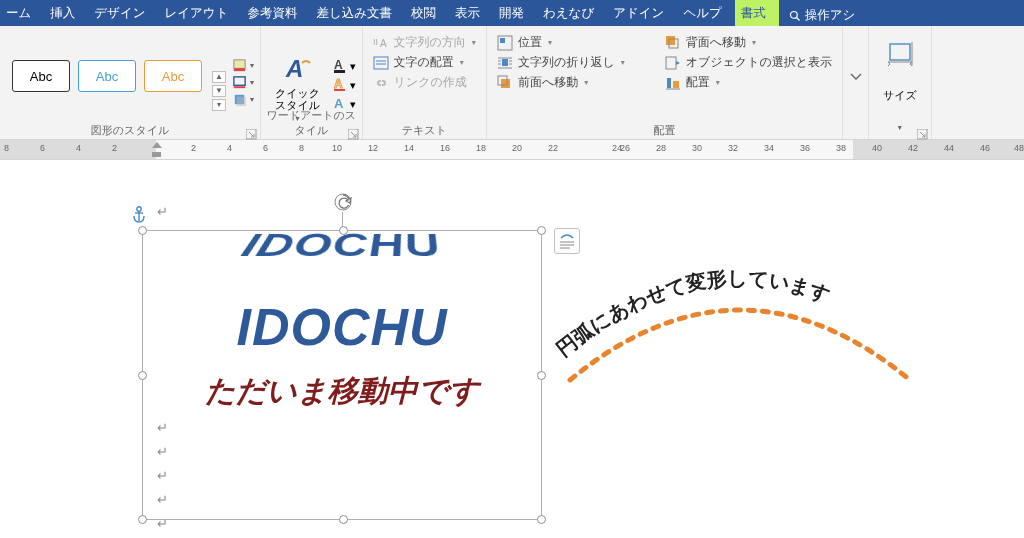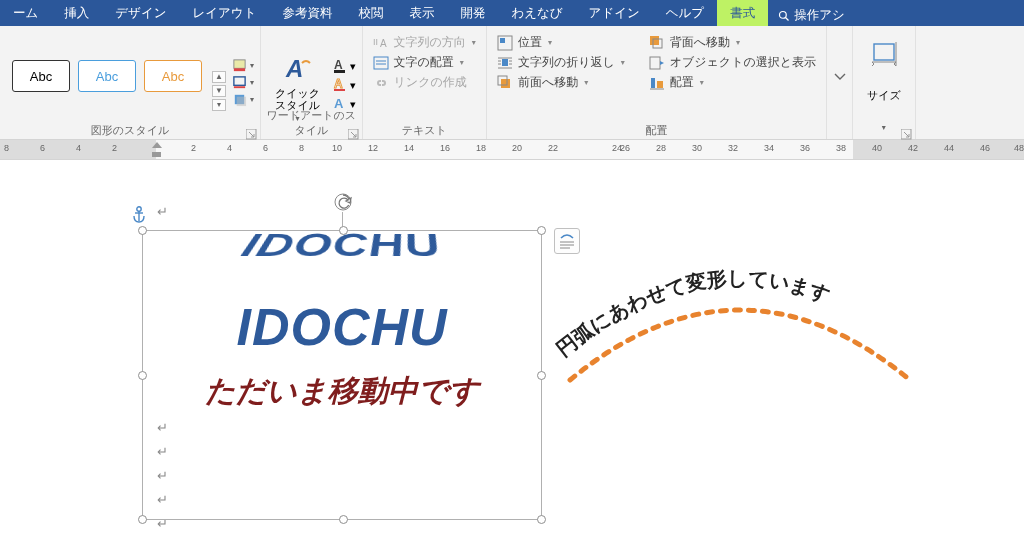--- a/index.html
+++ b/index.html
@@ -1,20 +1,20 @@
 <!DOCTYPE html>
 <html><head>
 <meta charset="utf-8">
 <style>
   * { box-sizing: border-box; margin: 0; padding: 0; font-family: "Meiryo UI", "Yu Gothic UI", sans-serif; }
   body { width: 1024px; height: 538px; overflow: hidden; background: #fff; }
 
   
   .menubar { display: flex; height: 26px; background: #2b579a; color: #fff; font-size: 12.5px; }
-  .menubar .tab { padding: 5px 13px 0 13px; cursor: default; }
+  .menubar .tab { padding: 5px 13px 0 6px; cursor: default; }
   .menubar .tab.active { background: #bef264; color: #2b579a; }
   .menubar .tell { display: flex; align-items: center; gap: 4px; padding: 5px 10px 0 10px; }
   .menubar .tell svg { width: 12px; height: 12px; fill: #fff; }
 
   
   .ribbon { display: flex; height: 114px; background: #f3f3f3; border-bottom: 1px solid #d4d4d4; }
   .group { position: relative; border-right: 1px solid #e1e1e1; padding: 4px 6px 16px 6px; }
   .group-label { position: absolute; bottom: 1px; left: 0; right: 0; text-align: center; font-size: 11px; color: #666; }
   .dialog-launcher { position: absolute; bottom: 2px; right: 3px; width: 11px; height: 11px; }
   .dialog-launcher svg { width: 11px; height: 11px; }
@@ -39,21 +39,21 @@
   .wordart-right { display:flex; flex-direction:column; gap:3px; padding-top:28px; margin-left:4px;}
   .wordart-right .row{display:flex;align-items:center;gap:2px;font-size:11px;}
   .wordart-right .row svg{width:16px;height:16px;}
 
   
   .cmd-list{display:flex;flex-direction:column;gap:3px;padding:4px 4px 0 4px;}
   .cmd-row{display:flex;align-items:center;gap:5px;font-size:12px;color:#444;white-space:nowrap;}
   .cmd-row.dim{color:#a7a7a7;}
   .cmd-row svg{width:16px;height:16px;flex-shrink:0;}
   .cmd-row .dd{font-size:8px;color:#888;margin-left:1px;}
-  .arrange-cols{display:flex;gap:16px;}
+  .arrange-cols{display:flex;gap:32px;}
 
   
   .size-group{display:flex;flex-direction:column;align-items:center;justify-content:center;gap:20px;padding:10px 8px 0 8px;}
   .size-group svg{width:28px;height:28px;}
   .size-group .lbl{font-size:11px;}
   .size-group .dd{font-size:8px;color:#666;}
 
   
   .ruler{height:20px;background:#f7f7f7;border-bottom:1px solid #d4d4d4;position:relative;font-size:9px;color:#666;overflow:hidden;}
   .ruler .margin{position:absolute;top:0;bottom:0;background:#dcdcdc;}
@@ -87,20 +87,21 @@
 </style>
 </head>
 <body>
 
 <div class="menubar">
   <div class="tab">ーム</div>
   <div class="tab">挿入</div>
   <div class="tab">デザイン</div>
   <div class="tab">レイアウト</div>
   <div class="tab">参考資料</div>
+  <div class="tab">差し込み文書</div>
   <div class="tab">校閲</div>
   <div class="tab">表示</div>
   <div class="tab">開発</div>
   <div class="tab">わえなび</div>
   <div class="tab">アドイン</div>
   <div class="tab">ヘルプ</div>
   <div class="tab active">書式</div>
   <div class="tell">
     <svg viewBox="0 0 16 16">
         <circle cx="6.5" cy="6.5" r="4.5" fill="none" stroke="#fff" stroke-width="1.6"></circle>

